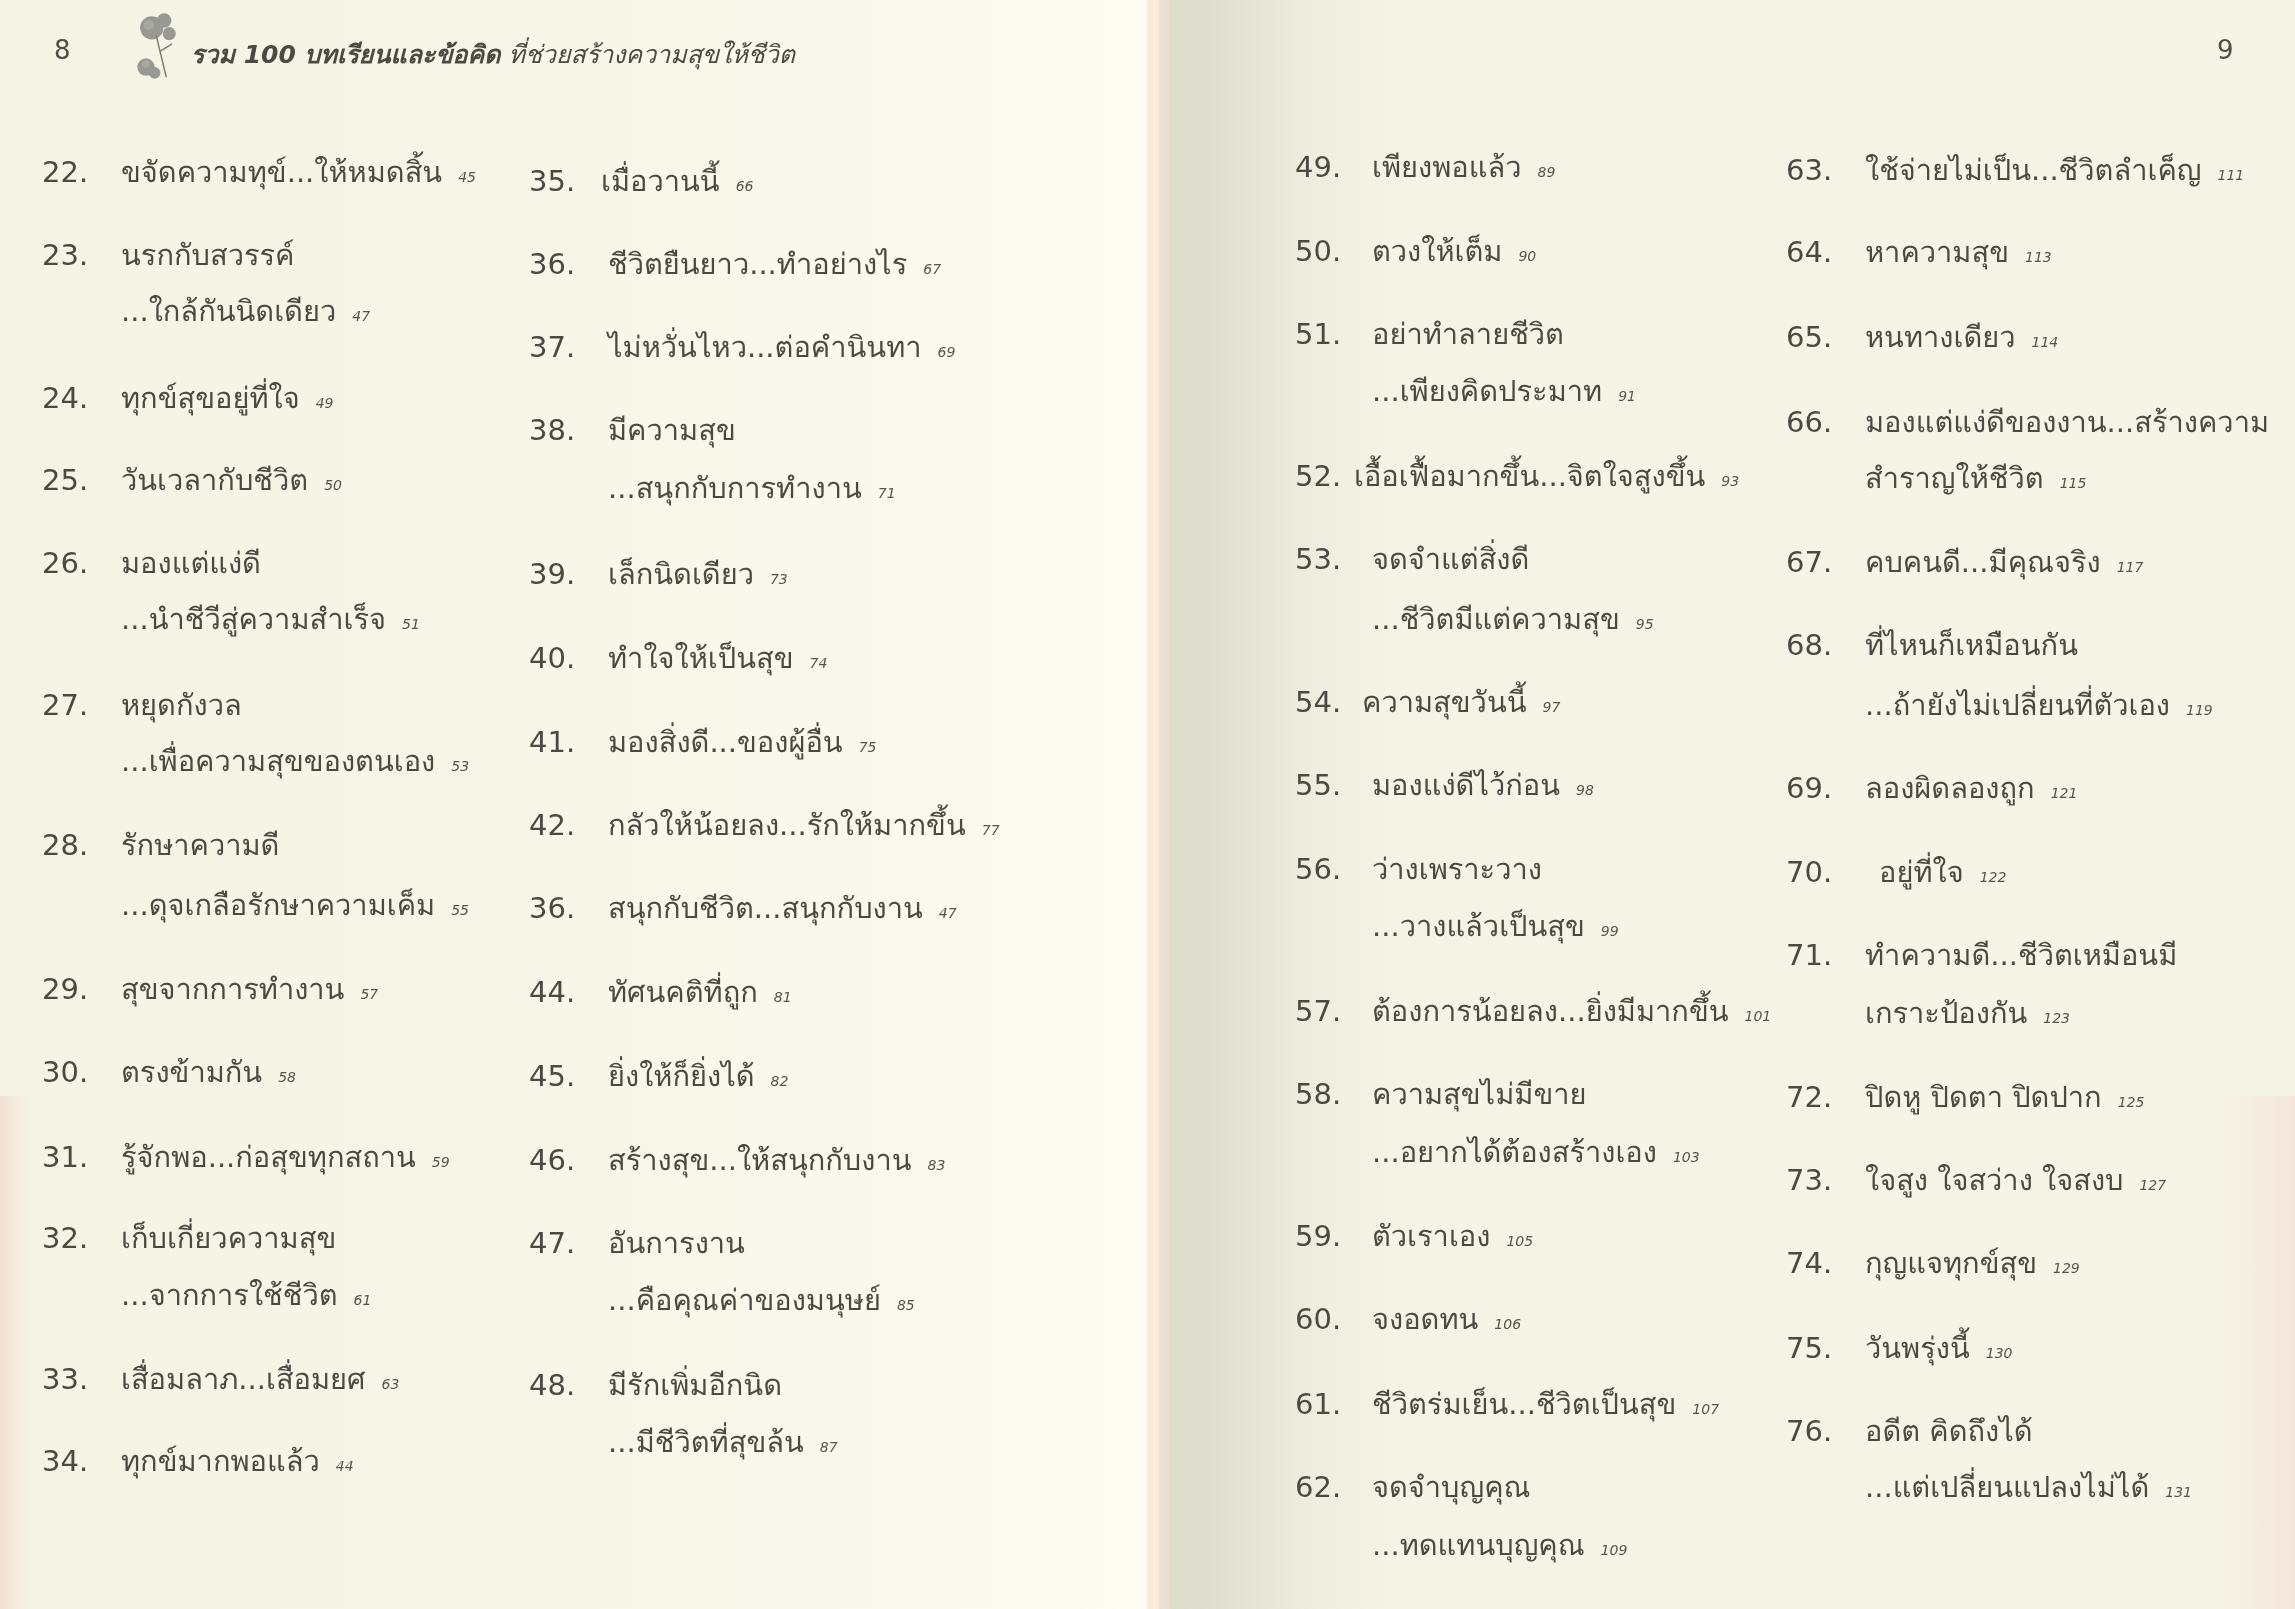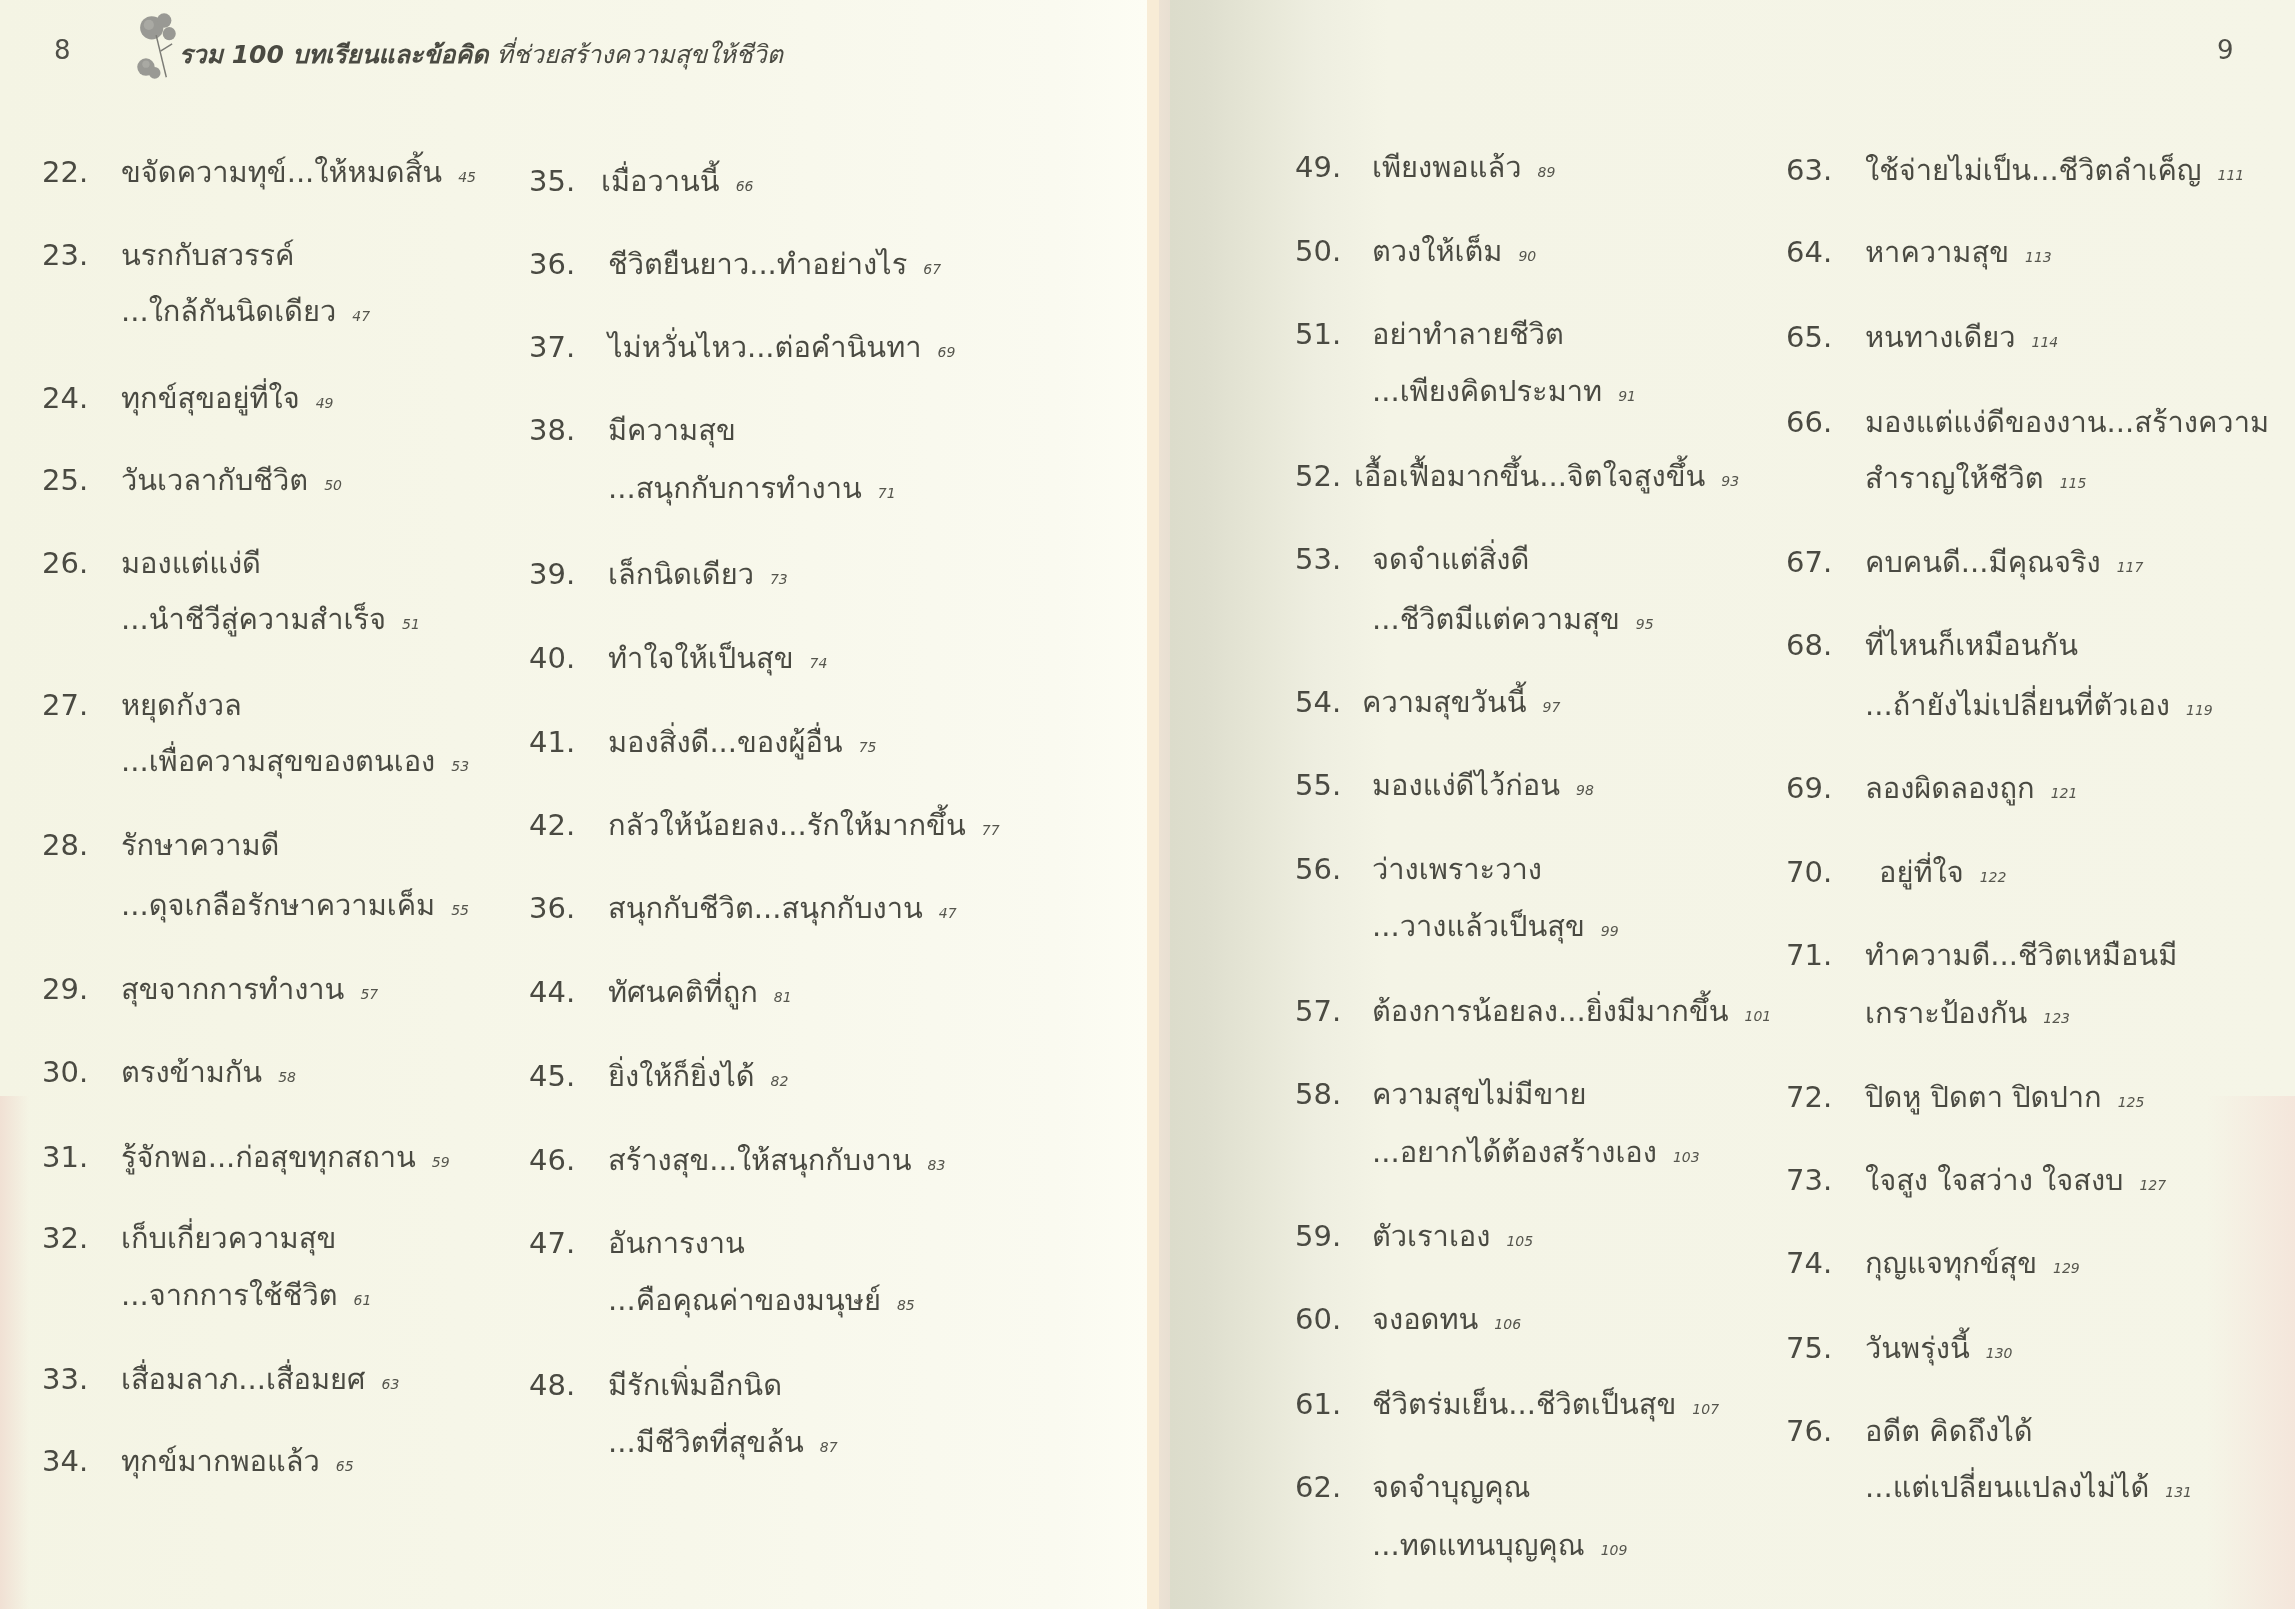--- a/index.html
+++ b/index.html
@@ -15,21 +15,21 @@
   .page-right::after {
     content:""; position:absolute; right:0; top:1096px; width:88px; height:514px;
     background:linear-gradient(90deg, rgba(246,236,226,0) 0%, rgba(244,226,216,0.8) 100%);
   }
   .page-left::after {
     content:""; position:absolute; left:0; top:1096px; width:29px; height:514px;
     background:linear-gradient(90deg, rgba(240,222,210,0.9) 0%, rgba(246,236,226,0) 100%);
   }
   .page-num { position:absolute; top:35px; font-size:26px; color:#4f4f48; }
   .header-title {
-    position:absolute; left:179px; top:34px; font-size:25px; font-style:italic; color:#4a4a42;
+    position:absolute; left:191px; top:34px; font-size:25px; font-style:italic; color:#4a4a42;
     white-space:nowrap;
   }
   .header-title .bold { font-weight:bold; }
   .flower-icon { position:absolute; left:124px; top:5.8px; width:73px; height:80px; }
   .entry { position:absolute; font-size:29px; line-height:1; white-space:nowrap; }
   .entry .num { position:absolute; left:0; }
   .entry .title { position:absolute; }
   .entry .line2 { position:absolute; }
   .pg { font-style:italic; font-size:14px; color:#55554d; margin-left:16px; }
 </style>
@@ -109,21 +109,21 @@
         <span class="num">32.</span>
         <span class="title" style="left: 79px;"><span>เก็บเกี่ยวความสุข</span></span>
         <span class="line2" style="left: 79px; top: 57px;"><span>...จากการใช้ชีวิต</span><span class="pg">61</span></span>
       </div>
       <div class="entry" style="left: 42px; top: 1365px;">
         <span class="num">33.</span>
         <span class="title" style="left: 79px;"><span>เสื่อมลาภ...เสื่อมยศ</span><span class="pg">63</span></span>
       </div>
       <div class="entry" style="left: 42px; top: 1447px;">
         <span class="num">34.</span>
-        <span class="title" style="left: 79px;"><span>ทุกข์มากพอแล้ว</span><span class="pg">65</span></span>
+        <span class="title" style="left: 79px;"><span>ทุกข์มากพอแล้ว</span><span class="pg">44</span></span>
       </div>
     </div>
   <div id="col-1">
       <div class="entry" style="left: 529px; top: 167px;">
         <span class="num">35.</span>
         <span class="title" style="left: 72px;"><span>เมื่อวานนี้</span><span class="pg">66</span></span>
       </div>
       <div class="entry" style="left: 529px; top: 250px;">
         <span class="num">36.</span>
         <span class="title" style="left: 79px;"><span>ชีวิตยืนยาว...ทำอย่างไร</span><span class="pg">67</span></span>

